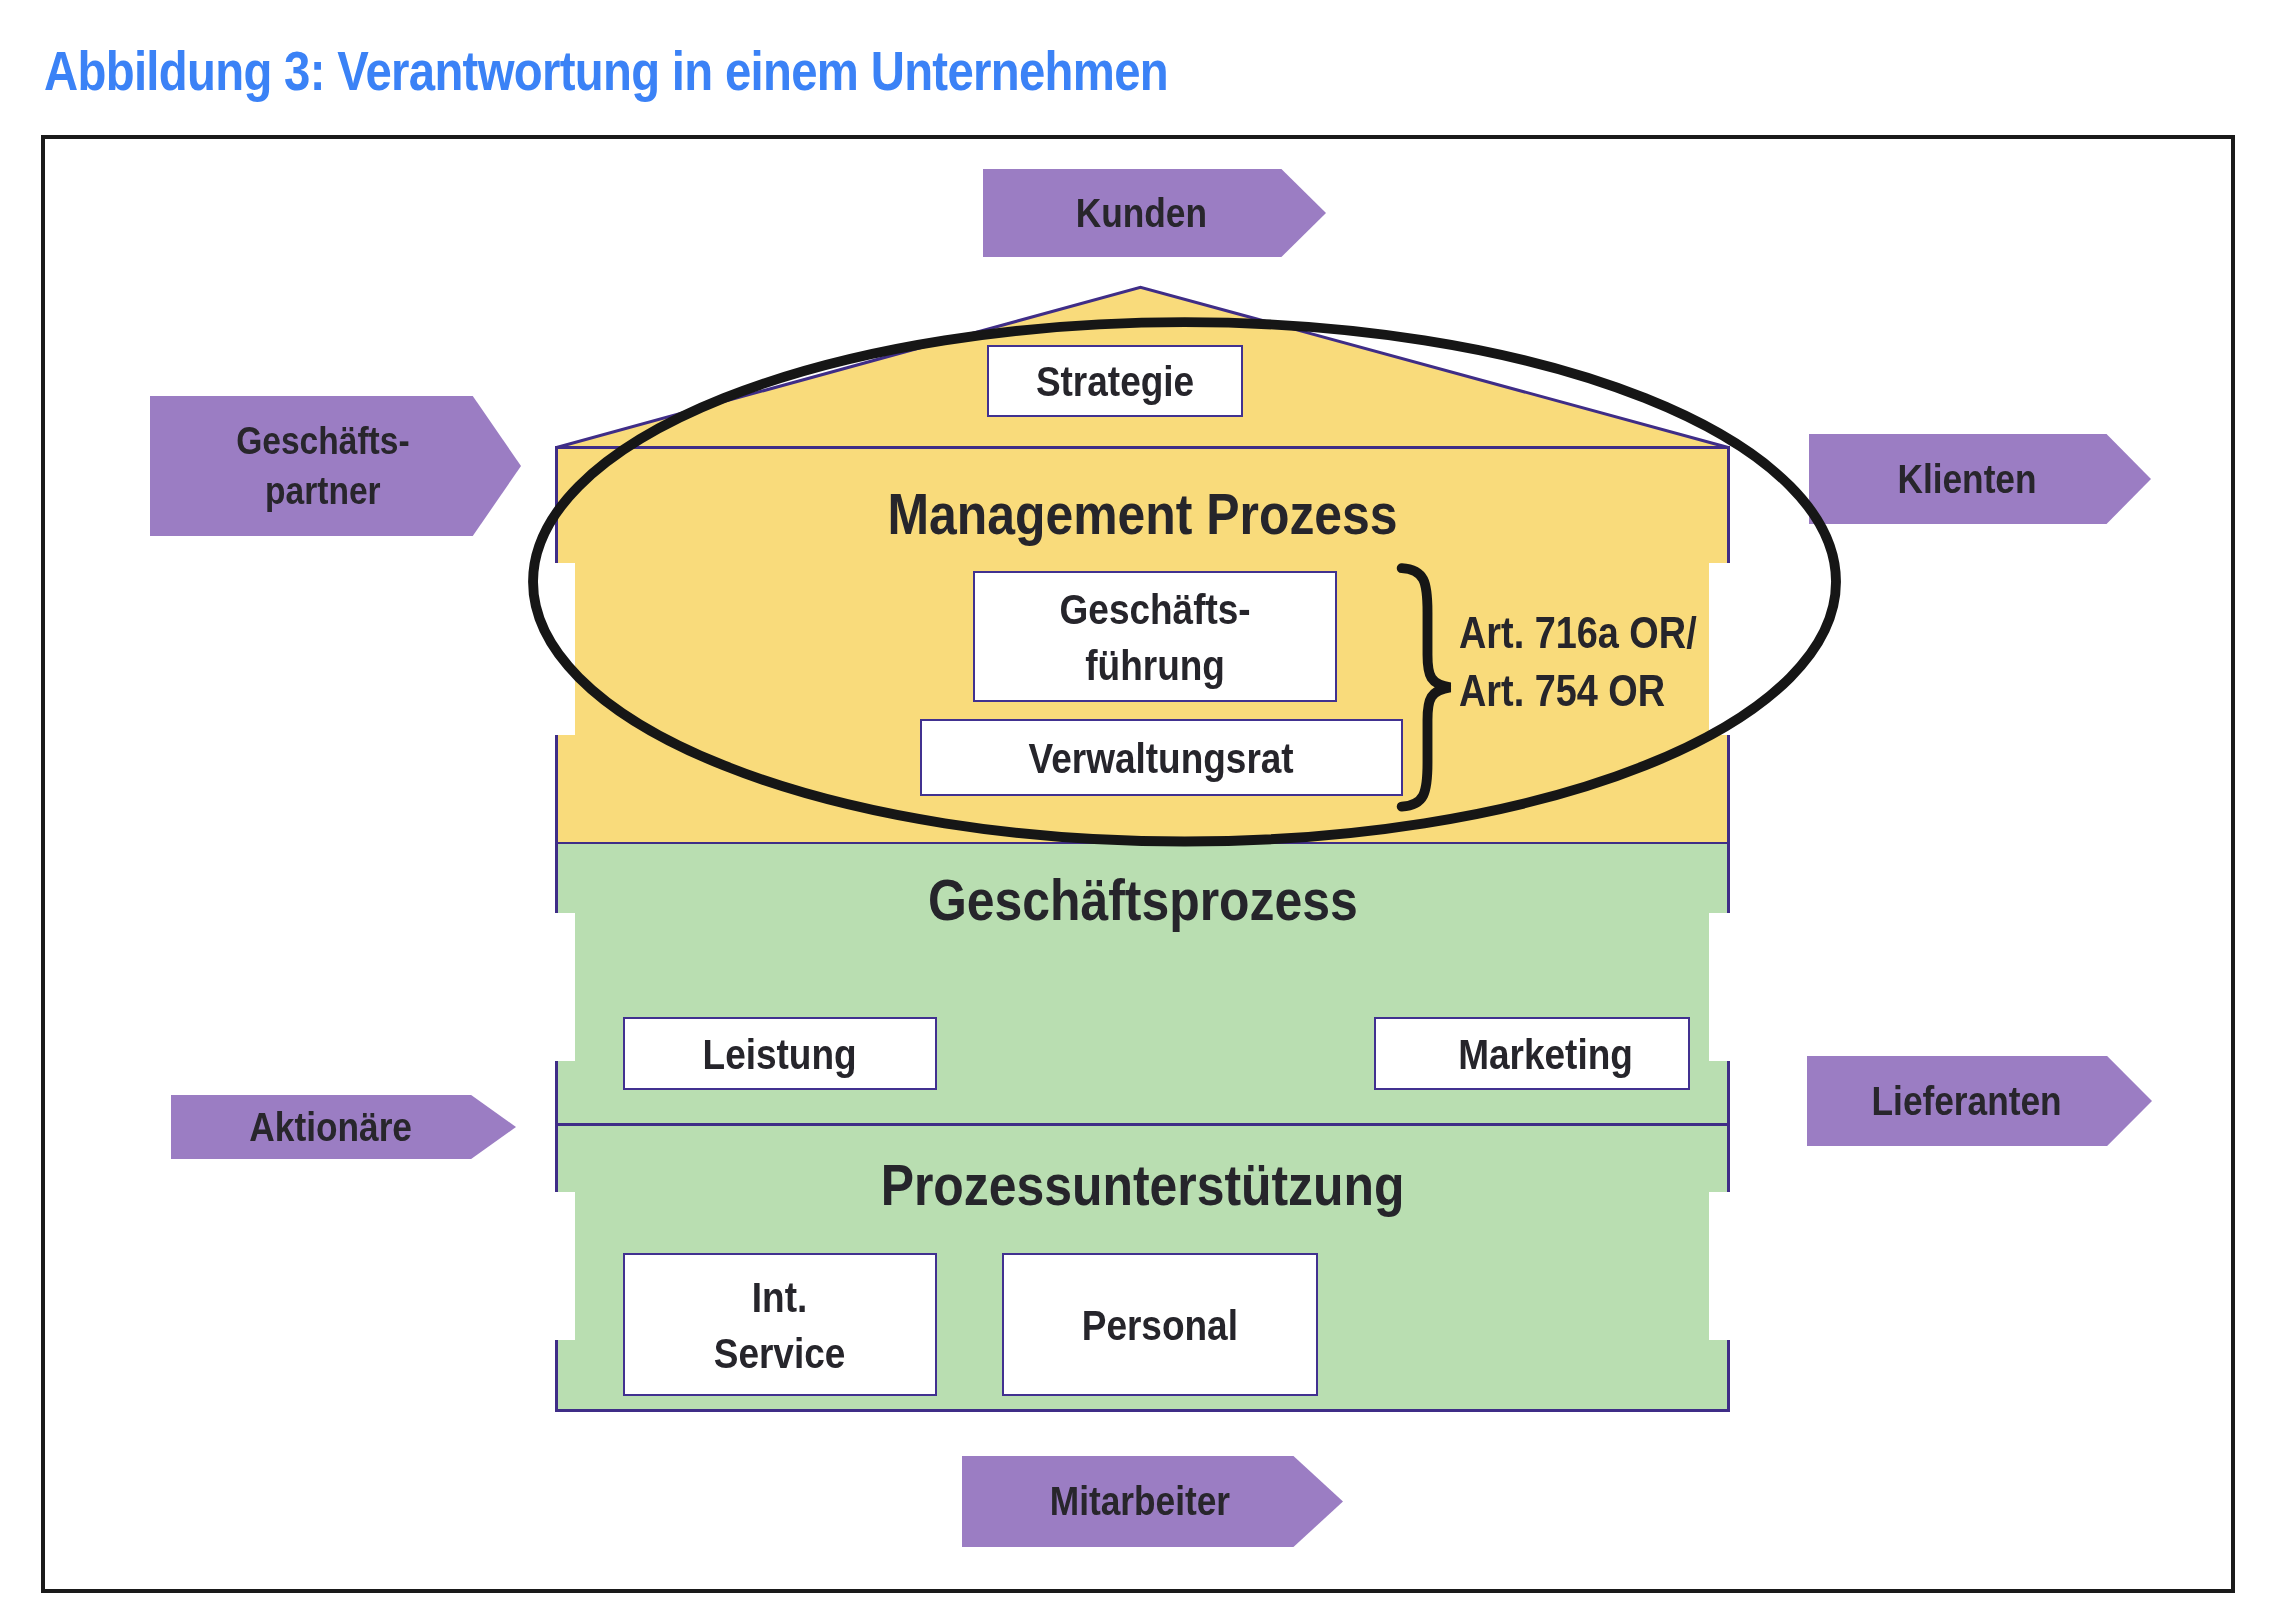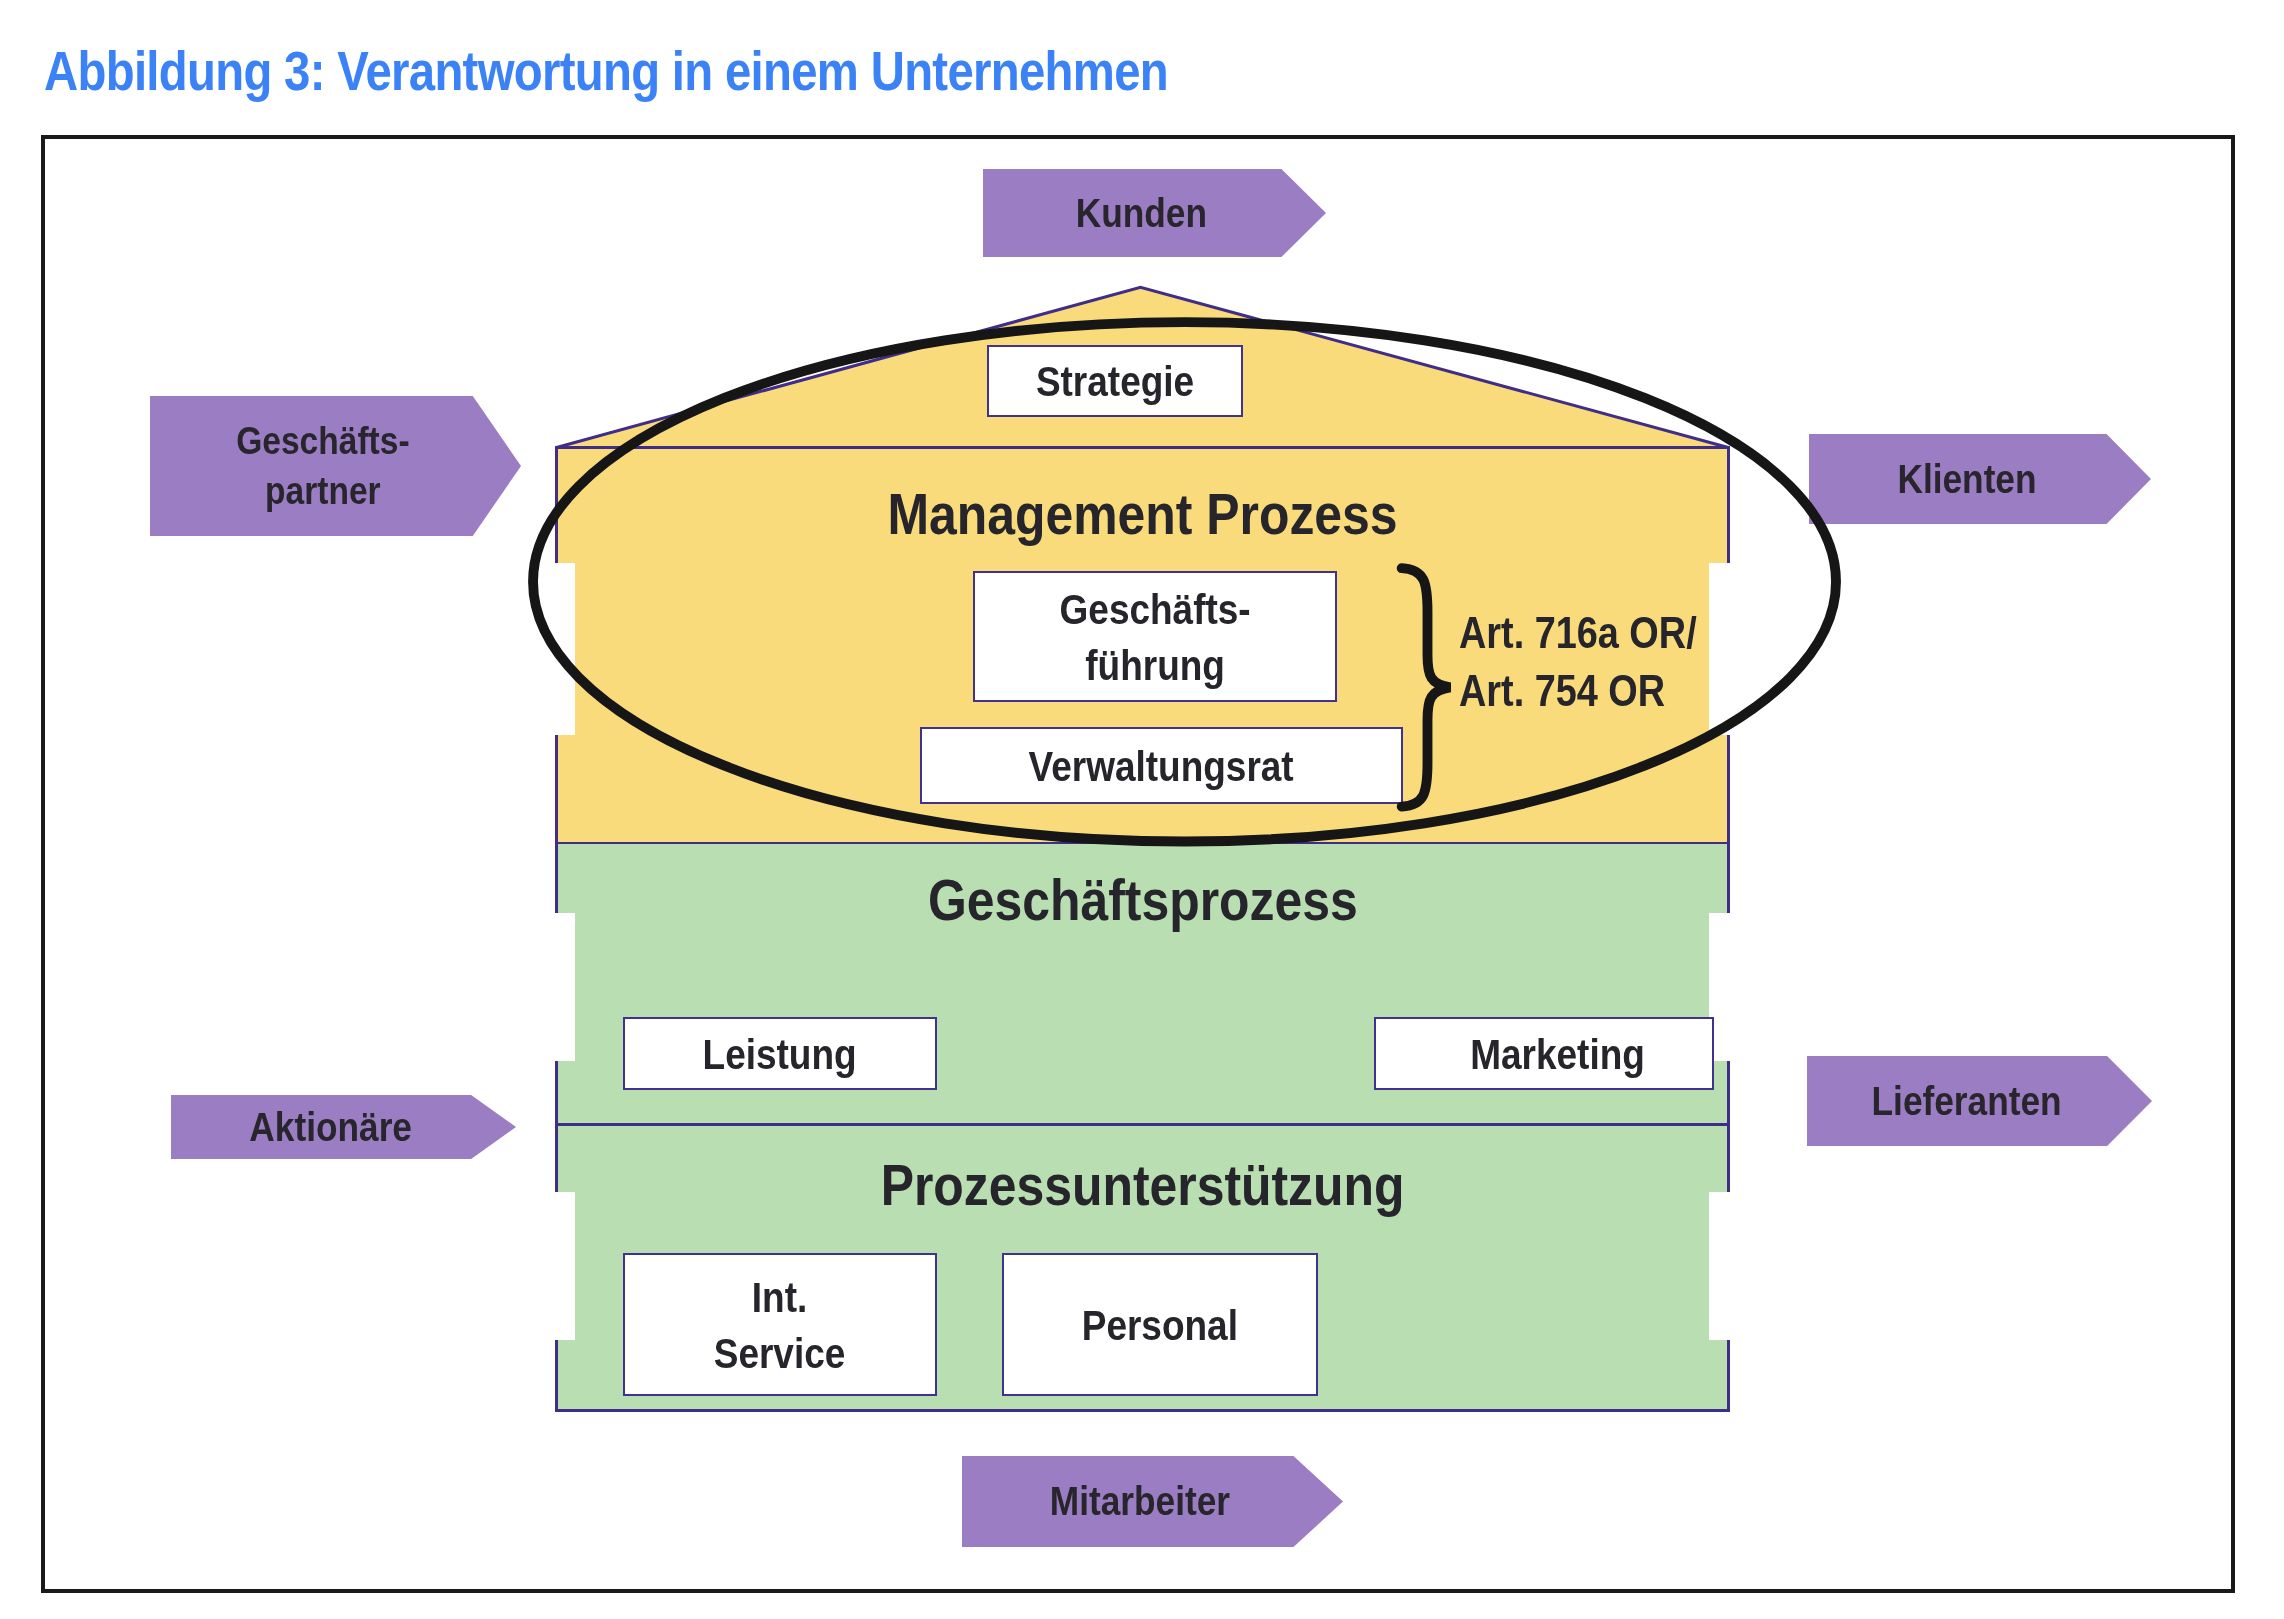--- a/index.html
+++ b/index.html
@@ -30,24 +30,24 @@
   .notch.l{left:554px;width:21px;}
   .notch.r{left:1709px;width:21px;}
   #notch-l1,#notch-r1{top:563px;height:172px;}
   #notch-l2,#notch-r2{top:913px;height:148px;}
   #notch-l3,#notch-r3{top:1192px;height:148px;}
 
   .wbox{background:#ffffff;border:2.3px solid #413190;box-sizing:border-box;z-index:3;
         display:flex;align-items:center;justify-content:center;text-align:center;font-size:43px;line-height:56px;}
   #strategie-box{left:987px;top:345px;width:256px;height:72px;}
   #geschaeftsfuehrung-box{left:973px;top:571px;width:364px;height:131px;}
-  #verwaltungsrat-box{left:920px;top:719px;width:483px;height:77px;margin-top:8px;}
+  #verwaltungsrat-box{left:920px;top:719px;width:483px;height:77px;}
   #leistung-box{left:623px;top:1017px;width:314px;height:73px;}
   #innovation-box{left:997px;top:1017px;width:315px;height:73px;}
-  #marketing-box{left:1374px;top:1017px;width:340px;height:73px;padding-left:27px;}
+  #marketing-box{left:1374px;top:1017px;width:316px;height:73px;padding-left:27px;}
   #int-service-box{left:623px;top:1253px;width:314px;height:143px;}
   #personal-box{left:1002px;top:1253px;width:316px;height:143px;}
   #infrastruktur-box{left:1376px;top:1253px;width:316px;height:143px;}
 
   .band-title{left:555px;width:1175px;text-align:center;z-index:3;font-size:58px;color:#26252b;}
   #management-title{top:480px;}
   #business-title{top:866px;}
   #support-title{top:1151px;text-decoration:underline;}
 
   #law-annotation{left:1459px;top:604px;z-index:3;font-size:44px;line-height:58px;text-align:left;}

